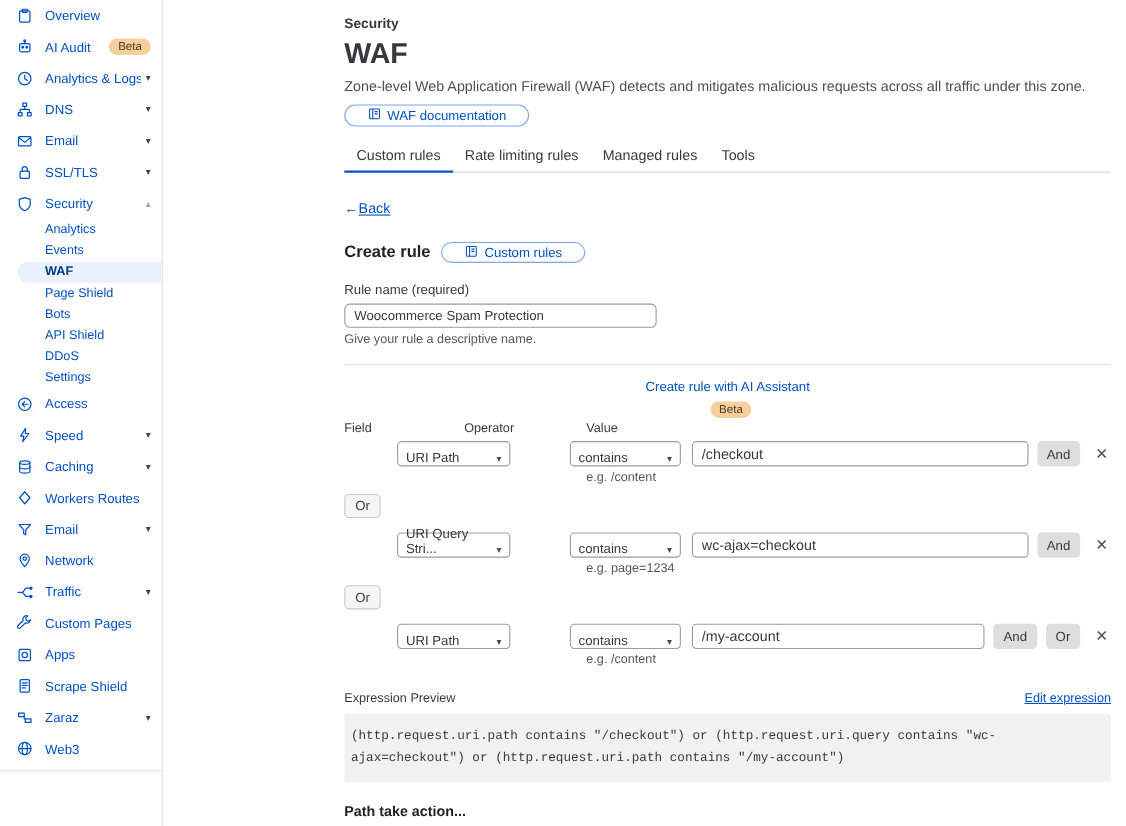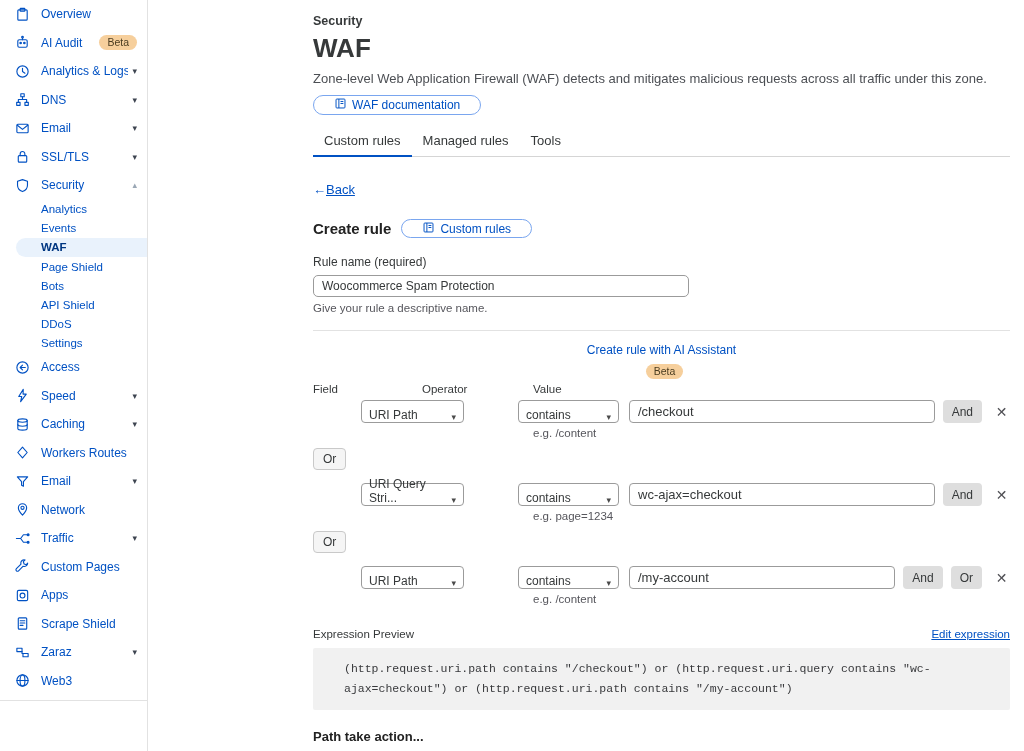--- a/index.html
+++ b/index.html
@@ -40,21 +40,21 @@
     height:2.5px; background:#0051c3; }
 
   .back-link { margin-top:25px; font-size:13px; color:#0051c3; display:inline-flex; align-items:center; cursor:pointer; }
   .back-link .back-text { text-decoration:underline; }
 
   .create-row { margin-top:21px; display:flex; align-items:center; gap:10px; }
   .create-heading { font-size:15px; font-weight:bold; color:#222; }
   .create-row .pill-btn { margin-top:0; height:19px; }
 
   .field-label { margin-top:17px; font-size:12px; color:#36393a; }
-  .text-input { display:block; margin-top:6px; width:376px; height:22px; border:1px solid #9b9b9b;
+  .text-input { display:block; margin-top:6px; width:284px; height:22px; border:1px solid #9b9b9b;
     border-radius:5px; padding:0 8px; font-size:12px; color:#36393a;
     font-family:"Liberation Sans","DejaVu Sans",sans-serif; }
   .help { margin-top:5px; font-size:11.5px; color:#56565c; }
   .divider { margin-top:16px; border-top:1px solid #e2e2e2; }
 
   .ai-row { margin-top:12px; display:flex; justify-content:flex-end; align-items:center; gap:7px;flex-direction:column; }
   .ai-link { font-size:12px; color:#0051c3; cursor:pointer; }
 
   .cond-labels { margin-top:4px; display:flex; font-size:11.5px; color:#36393a; }
   .cl-field { width:109px; } .cl-op { width:111px; }
@@ -72,21 +72,21 @@
     font-family:"Liberation Sans","DejaVu Sans",sans-serif; }
   .x-btn { margin-left:11px; width:17px; text-align:center; color:#515156; font-size:14px; cursor:pointer; flex:none; }
   .hint { margin-top:4px; margin-left:220px; font-size:11.5px; color:#56565c; }
   .or-btn { margin-top:9px; margin-bottom:8px; height:22px; padding:0 9px; background:#f5f5f5;
     border:1px solid #c9c9c9; border-radius:4px; font-size:12px; color:#36393a; cursor:pointer;
     font-family:"Liberation Sans","DejaVu Sans",sans-serif; }
 
   .expr-head { margin-top:23px; display:flex; justify-content:space-between; align-items:center; font-size:11.5px; }
   .expr-label { color:#36393a; }
   .edit-expr { color:#0051c3; text-decoration:underline; cursor:pointer; }
-  .expr-box { margin-top:8px; background:#f1f1f1; padding:11px 31px; border-radius:2px;
+  .expr-box { margin-top:8px; background:#f1f1f1; padding:11px 6px; border-radius:2px;
     font-family:"Liberation Mono","DejaVu Sans Mono",monospace; font-size:11.5px;
     color:#38393c; line-height:1.75; }
 
   .action-heading { margin-top:19px; font-size:13px; font-weight:bold; color:#222; }
   .action-label { margin-top:8px; font-size:12px; color:#36393a; }
   .sel.action { margin-top:5px; width:204px; }
 </style>
 </head>
 <body>
 
@@ -315,20 +315,21 @@
   <button class="pill-btn">
     <span><svg viewBox="0 0 16 16" fill="none" stroke="#0051c3" stroke-width="1.2">
           <rect x="2.5" y="2.5" width="11" height="11" rx="1"></rect>
           <path d="M6 2.5v11M8 5.5h3.5M8 8h3.5"></path>
         </svg></span>
     <span>WAF documentation</span>
   </button>
 
   <div class="tabs">
     <div class="tab active">Custom rules</div>
+    <div class="tab">Rate limiting rules</div>
     <div class="tab">Managed rules</div>
     <div class="tab">Tools</div>
   </div>
 
   <a class="back-link">
     <span>←</span>
       <span class="back-text">Back</span>
   </a>
 
   <div class="create-row">

